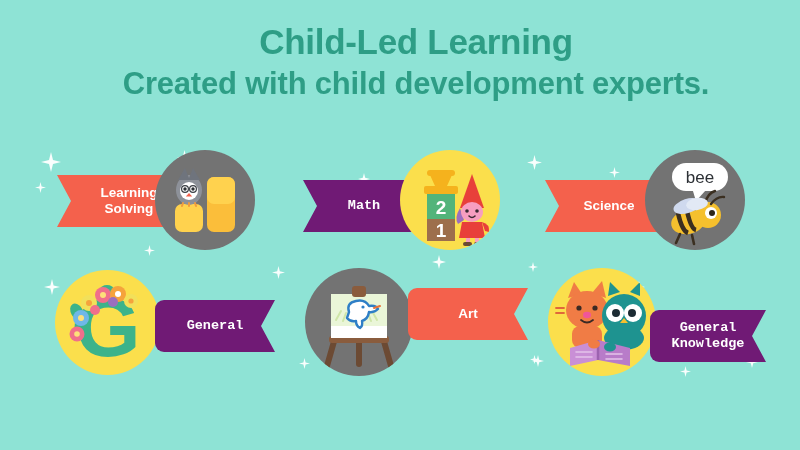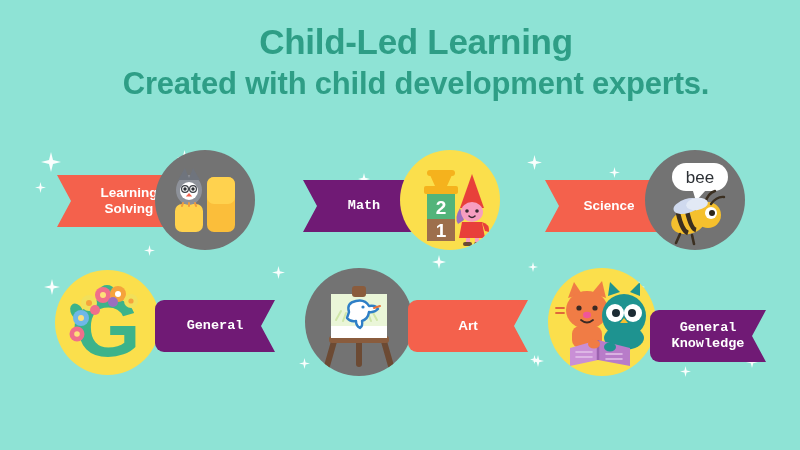--- a/index.html
+++ b/index.html
@@ -235,21 +235,21 @@
         <rect x="47" y="18" width="14" height="11" rx="3" fill="#8a5c3d"></rect>
 
         <path d="M31 52 l5 -9 M38 53 l3 -8" stroke="#cfe6a8" stroke-width="2" stroke-linecap="round"></path>
         <path d="M72 52 l-5 -9 M66 53 l-3 -8" stroke="#cfe6a8" stroke-width="2" stroke-linecap="round"></path>
 
         <path d="M44 44 q-3 -9 7 -11 q9 -2 13 5 q7 -1 9 3 q-4 4 -9 3 q-1 7 -7 9 q1 5 -2 7 q-4 -2 -4 -7 q-6 1 -9 -3 Z" fill="#ffffff" stroke="#2f7fc6" stroke-width="2.4" stroke-linejoin="round"></path>
         <circle cx="58" cy="39" r="1.6" fill="#2f7fc6"></circle>
         <path d="M69 40 l6 -2" stroke="#e8733a" stroke-width="2" stroke-linecap="round"></path>
       </svg>
     </div>
-    <div class="banner b-red notch-right" style="left:408px;top:300px;width:120px;">
+    <div class="banner b-red notch-right" style="left:408px;top:288px;width:120px;">
       <span>
         <span>Art</span>
       </span>
     </div>
   </div>
 
   <div class="tile">
     <div class="circle c-yellow" style="left:548px;top:268px;width:108px;height:108px;">
       <svg width="108" height="108" viewBox="0 0 108 108">
 

